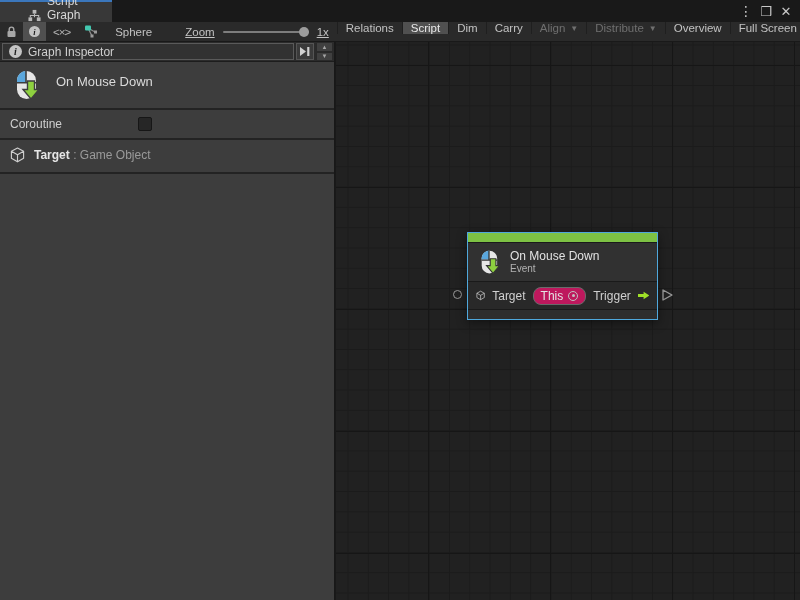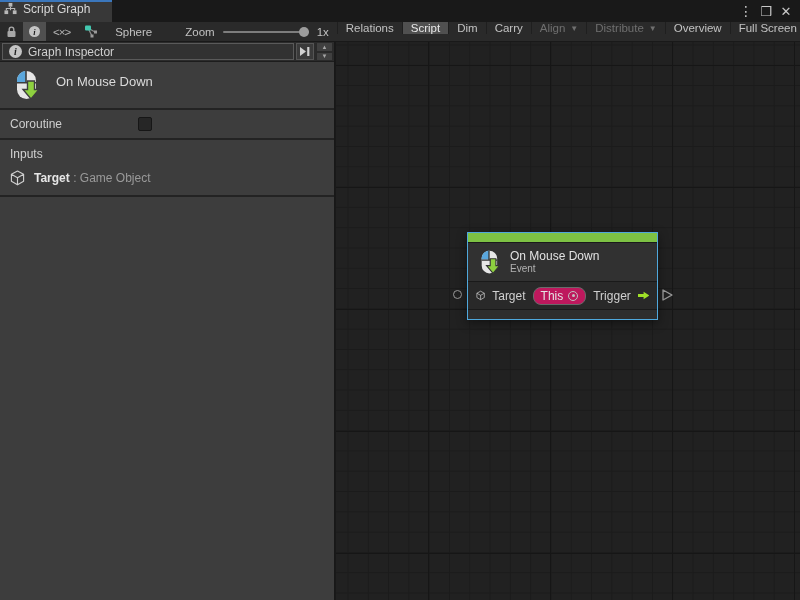--- a/index.html
+++ b/index.html
@@ -2,21 +2,21 @@
 <html><head>
 <meta charset="utf-8">
 <style>
   * { margin:0; padding:0; box-sizing:border-box; }
   html,body { width:800px; height:600px; overflow:hidden; }
   body { font-family:"Liberation Sans","DejaVu Sans",sans-serif; background:#212121; color:#d2d2d2; font-size:12px; }
   .app { position:relative; width:800px; height:600px; background:#191919; }
 
   
   .titlebar { position:absolute; left:0; top:0; width:800px; height:22px; background:#191919; display:flex; align-items:stretch; }
-  .tab { width:112px; background:#383838; border-top:2px solid #3b77bc; display:flex; align-items:flex-start; gap:6px; padding-left:4px; color:#d8d8d8; }
+  .tab { width:112px; background:#383838; border-top:2px solid #3b77bc; display:flex; align-items:flex-end; gap:6px; padding-left:28px; color:#d8d8d8; }
   .tab svg { flex:0 0 auto; }
   .win-controls { margin-left:auto; display:flex; align-items:center; gap:4px; padding-right:6px; color:#c8c8c8; }
   .win-btn { width:16px; height:16px; display:flex; align-items:center; justify-content:center; font-size:13px; cursor:default; }
   .win-btn.more { font-size:14px; letter-spacing:0; }
 
   
   .toolbar { position:absolute; left:0; top:22px; width:800px; height:20px; background:#2a2a2a; border-bottom:1px solid #191919; display:flex; align-items:stretch; font-size:11.5px; color:#c2c2c2; }
   .tbtn { display:flex; align-items:center; justify-content:center; padding:0 7px; cursor:default; }
   .tbtn.icononly { padding:0 6px; }
   .tbtn.active { background:#505050; color:#e8e8e8; }
@@ -118,21 +118,21 @@
     <div class="tb-sep"></div>
     <div class="tbtn" style="gap:17px;">
       <svg width="14" height="13" viewBox="0 0 14 13">
         <path d="M4 3 L11 7 M4 3 L8 11" stroke="#8a8a8a" stroke-width="1.3"></path>
         <rect x="1" y="0.5" width="6" height="5" rx="1" fill="#43c8b0"></rect>
         <rect x="10" y="5.5" width="3" height="3" fill="#9a9a9a"></rect>
         <rect x="6.5" y="9.5" width="3" height="3" fill="#9a9a9a"></rect>
       </svg>
       <span>Sphere</span>
     </div>
-    <div class="zoom-wrap" style="margin-left:18px;">
+    <div class="zoom-wrap" style="margin-left:18px;text-decoration:underline;">
       <span>Zoom</span>
       <div class="slider">
         <div class="track"></div>
         <div class="thumb"></div>
       </div>
       <span>1x</span>
     </div>
     <div class="tb-right">
       <div class="tbtn">Relations</div>
       <div class="tbtn active">Script</div>
@@ -178,21 +178,20 @@
       </svg>
       <span class="unit-title">On Mouse Down</span>
     </div>
 
     <div class="sec sec-coroutine">
       <span class="lbl">Coroutine</span>
       <div class="checkbox"></div>
     </div>
 
     <div class="sec sec-ports">
-      <h4>Inputs</h4>
       <div class="port-row">
         <svg width="15" height="16" viewBox="0 0 16 17">
           <path d="M8 1 L14.5 4.6 V12 L8 15.8 L1.5 12 V4.6 Z M1.5 4.6 L8 8.2 L14.5 4.6 M8 8.2 V15.8" stroke="#cfcfcf" stroke-width="1.2" fill="none" stroke-linejoin="round"></path>
         </svg>
         <span><b>Target</b> <span>: Game Object</span></span>
       </div>
     </div>
 
   </div>
 

